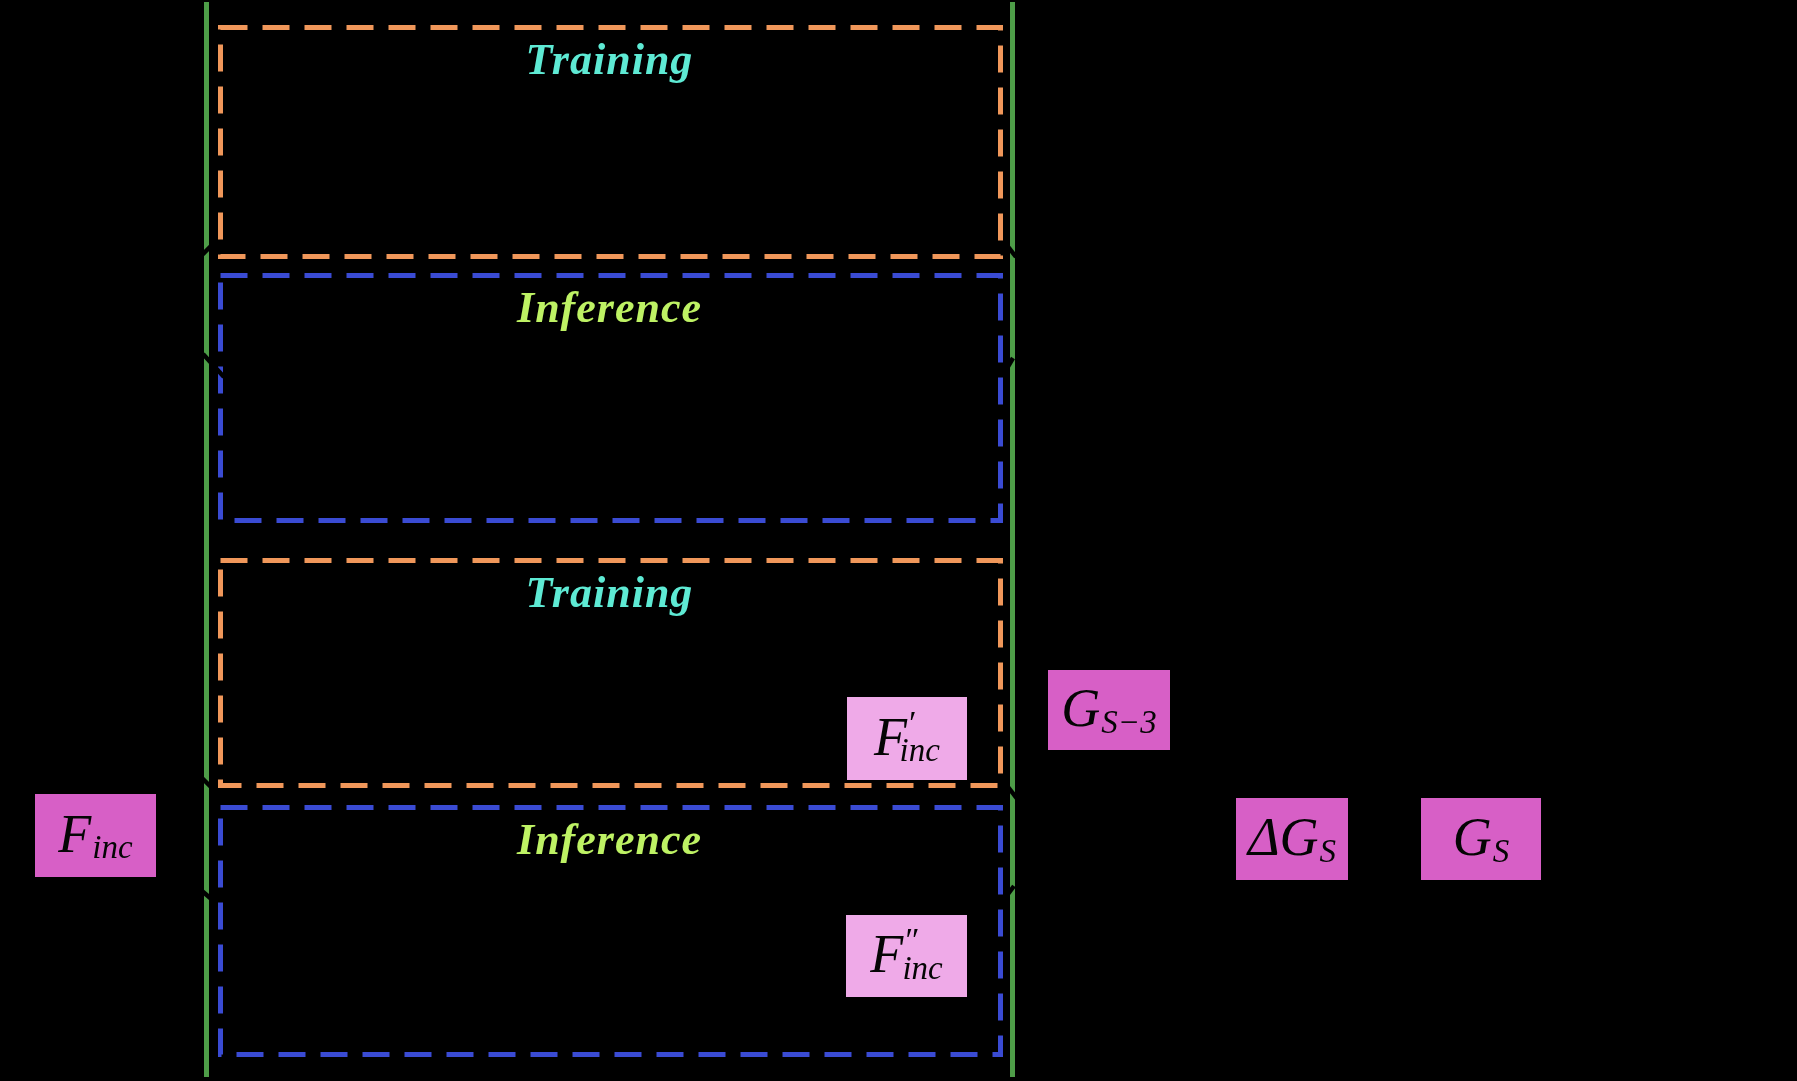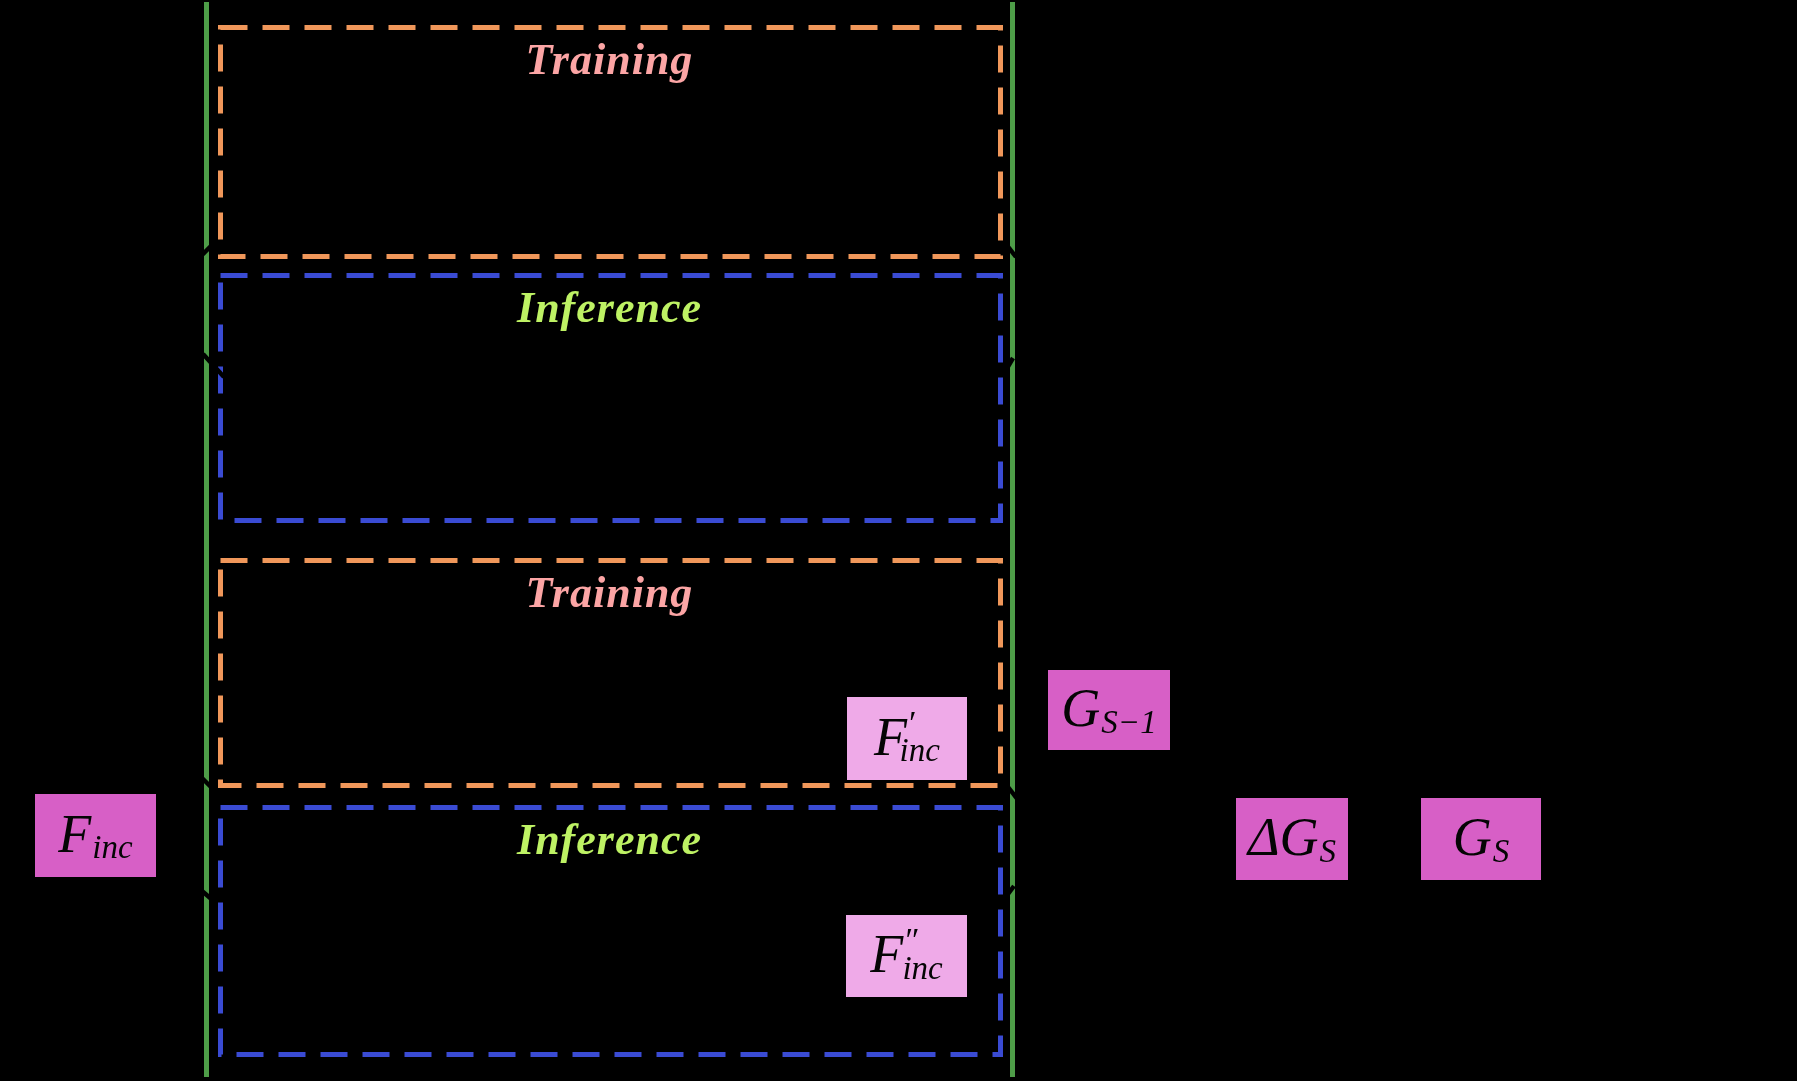--- a/index.html
+++ b/index.html
@@ -25,21 +25,21 @@
     position: absolute;
     left: 218px;
     width: 783px;
     text-align: center;
     font-size: 44px;
     font-weight: bold;
     font-style: italic;
     line-height: 1;
     letter-spacing: 1px;
   }
-  .phase-label.training { color: #fca5a5; }
+  .phase-label.training { color: #5eead4; }
   .phase-label.inference { color: #bef264; }
   
   .node {
     position: absolute;
     display: flex;
     align-items: center;
     justify-content: center;
     color: #050505;
     font-style: italic;
     padding-bottom: 4px;
@@ -104,21 +104,21 @@
   </div>
 
   <div class="node pink" style="left:847px; top:697px; width:120px; height:83px;">
     <span class="base">F</span>
       <span class="prime">′</span>
       <span class="sub">inc</span>
   </div>
 
   <div class="node magenta" style="left:1048px; top:670px; width:122px; height:80px;">
     <span class="base">G</span>
-      <span class="sub">S−1</span>
+      <span class="sub">S−3</span>
   </div>
 
   <div class="node pink" style="left:846px; top:915px; width:121px; height:82px;">
     <span class="base">F</span>
       <span class="prime">″</span>
       <span class="sub">inc</span>
   </div>
 
   <div class="node magenta" style="left:1236px; top:798px; width:112px; height:82px;">
     <span class="base">ΔG</span>

